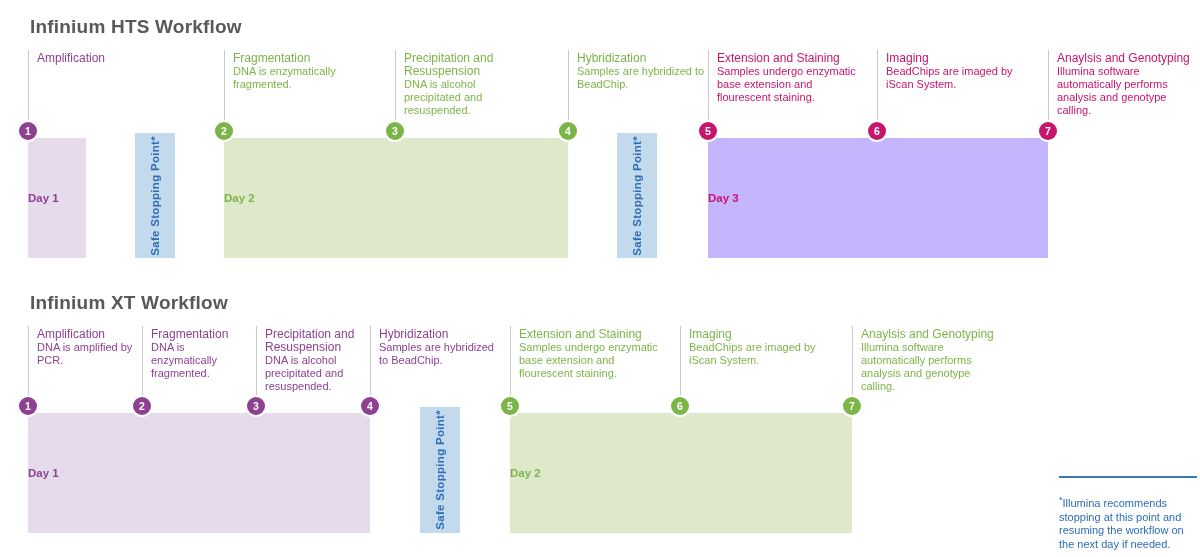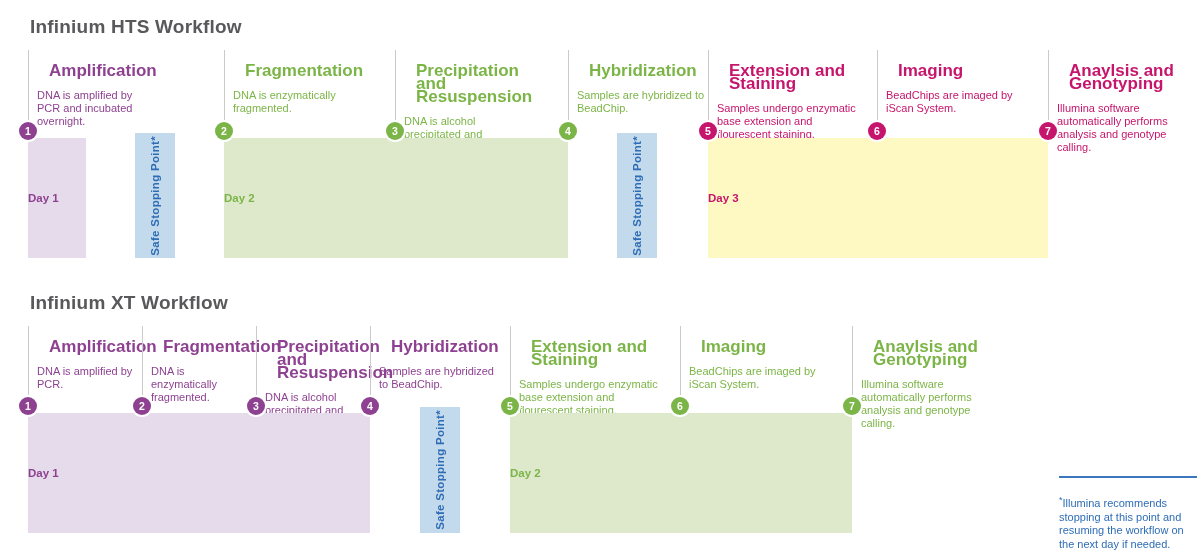--- a/index.html
+++ b/index.html
@@ -6,21 +6,21 @@
   .canvas{
     position:relative;width:1200px;height:557px;background:#ffffff;overflow:hidden;
     font-family:"Liberation Sans", sans-serif;
   }
   .wf-title{
     position:absolute;margin:0;font-size:19px;font-weight:bold;color:#59595b;letter-spacing:.2px;
   }
   .step{
     position:absolute;border-left:1px solid #c9cacb;padding:2px 0 0 8px;box-sizing:border-box;
   }
-  .step h3{margin:12px;font-size:17px;line-height:13px;font-weight:bold;}
+  .step h3{margin:0;font-size:12px;line-height:13px;font-weight:normal;}
   .step p{margin:0;font-size:11px;line-height:13px;}
   .t-purple{color:#8e4191;}
   .t-green{color:#7cb547;}
   .t-magenta{color:#c6156c;}
   .circle{
     position:absolute;width:18px;height:18px;border-radius:50%;
     color:#fff;font-size:10.5px;font-weight:bold;
     display:flex;align-items:center;justify-content:center;
     box-shadow:0 0 0 2px #ffffff;z-index:3;
   }
@@ -48,21 +48,20 @@
 </head>
 <body>
 
 <div class="canvas">
 
   <section>
     <h1 class="wf-title" style="left:30px;top:16px">Infinium HTS Workflow</h1>
 
     <div class="step t-purple" style="left:28px;top:50px;height:81px;width:112px">
       <h3>Amplification</h3>
-      <p>DNA is amplified by PCR and incubated overnight.</p>
     </div>
     <div class="step t-green" style="left:224px;top:50px;height:81px;width:150px">
       <h3>Fragmentation</h3>
       <p>DNA is enzymatically fragmented.</p>
     </div>
     <div class="step t-green" style="left:395px;top:50px;height:81px;width:122px">
       <h3>Precipitation and Resuspension</h3>
       <p>DNA is alcohol precipitated and resuspended.</p>
     </div>
     <div class="step t-green" style="left:568px;top:50px;height:81px;width:152px">
@@ -95,21 +94,21 @@
     </div>
     <div class="stop" style="left:135px;top:133px;width:40px;height:125px">
       <span>Safe Stopping Point*</span>
     </div>
     <div class="block" style="left:224px;top:138px;width:344px;height:120px;background:#dee9cc;color:#7cb547">
       <span>Day 2</span>
     </div>
     <div class="stop" style="left:617px;top:133px;width:40px;height:125px">
       <span>Safe Stopping Point*</span>
     </div>
-    <div class="block" style="left:708px;top:138px;width:340px;height:120px;background:#fef9c3;color:#c6156c">
+    <div class="block" style="left:708px;top:138px;width:340px;height:120px;background:#c4b5fd;color:#c6156c">
       <span>Day 3</span>
     </div>
   </section>
 
   <section>
     <h1 class="wf-title" style="left:30px;top:292px">Infinium XT Workflow</h1>
 
     <div class="step t-purple" style="left:28px;top:326px;height:80px;width:110px">
       <h3>Amplification</h3>
       <p>DNA is amplified by PCR.</p>

